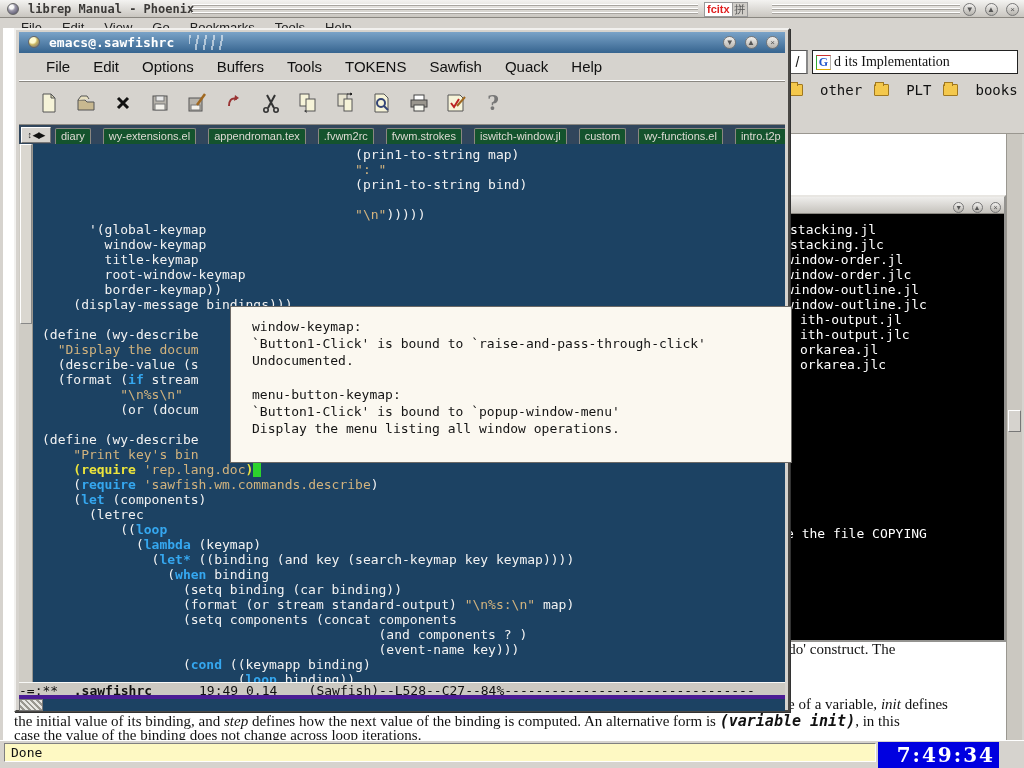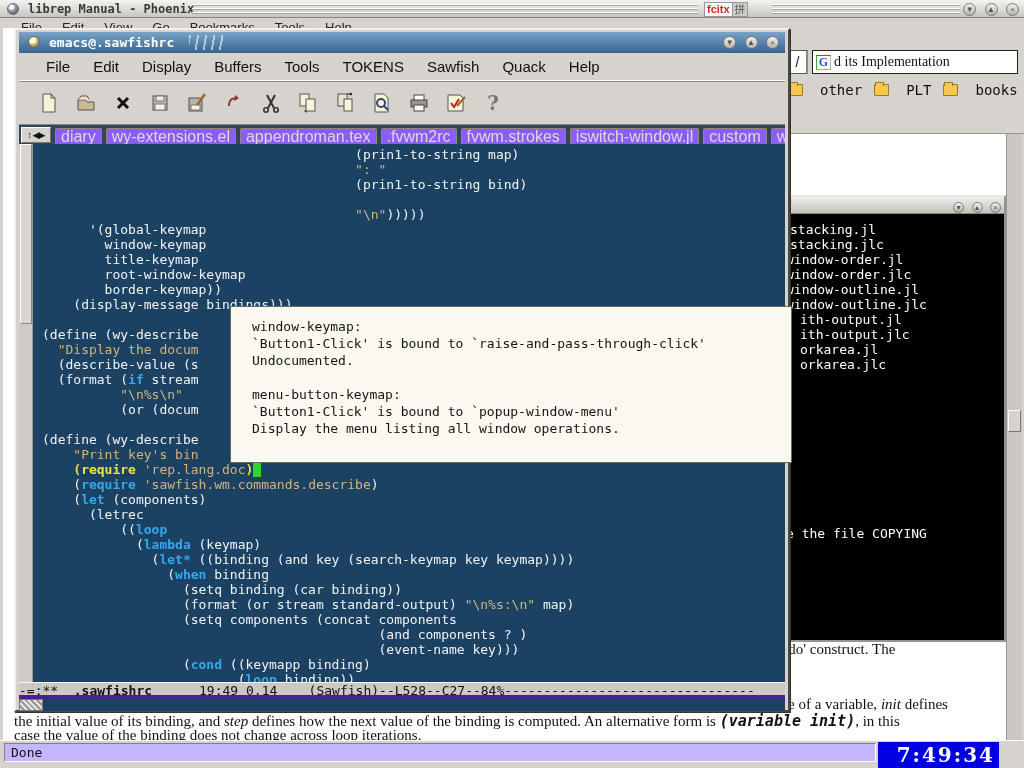--- a/index.html
+++ b/index.html
@@ -68,21 +68,21 @@
   .pagetext { font-family:"Liberation Serif", serif; font-size:15px; color:#111; white-space:nowrap; overflow:hidden; }
   .pagetext .i { font-style:italic; }
   .pagetext .codebi { font-family:"DejaVu Sans Mono", monospace; font-weight:bold; font-style:italic; font-size:15px; }
   #frag-do   { left:750px; top:641px; width:214px; }
   #frag-init { left:788px; top:696px; width:216px; }
   #frag-l1   { left:14px;  top:712px; width:1008px; }
   #frag-l2   { left:14px;  top:727px; width:1008px; height:13px; }
 
   
   #statusbar { left:0; top:740px; width:1024px; height:28px; background:#d6d3ce; border-top:1px solid #fff; }
-  #status-field { position:absolute; left:4px; top:2px; width:872px; height:19px; background:#c4b5fd;
+  #status-field { position:absolute; left:4px; top:2px; width:872px; height:19px; background:#fef9c3;
     border:1px solid; border-color:#808080 #fff #fff #808080; font-family:"DejaVu Sans Mono", monospace;
     font-size:13px; color:#111; padding:1px 0 0 6px; }
   #clock { left:878px; top:742px; width:121px; height:26px; background:#0000e0; color:#fff;
     font-family:"DejaVu Serif", serif; font-weight:bold; font-size:20px; letter-spacing:2px;
     text-align:right; padding:1px 4px 0 0; }
 
   
   #terminal { left:782px; top:195px; width:224px; height:447px; background:#d6d3ce;
     border:2px outset #e8e6e2; }
   #t-titlebar { position:absolute; left:0; top:0; width:220px; height:17px;
@@ -115,22 +115,22 @@
     border-top:1px solid #8a8781; border-bottom:1px solid #8a8781; display:flex; align-items:center;
     gap:9px; padding-left:16px; }
   .tool { width:28px; height:30px; display:flex; align-items:center; justify-content:center; }
   .tool.qmark { font-size:20px; font-weight:bold; color:#777; font-family:"DejaVu Serif", serif; }
 
   #e-tabstrip { position:absolute; left:3px; top:95px; width:766px; height:19px; background:#31465c;
     display:flex; align-items:flex-end; overflow:hidden; }
   #e-tabnav { flex:none; width:30px; height:16px; margin:0 4px 1px 2px; background:#d6d3ce;
     border:1px solid; border-color:#fff #777 #777 #fff; font-size:9px; color:#111; text-align:center;
     line-height:14px; letter-spacing:-1px; }
-  .etab { flex:none; background:#8b5cf6; color:#dedbd4; font-size:16px; line-height:13px;
-    padding:1px 5px; margin-right:4px; border:1px solid #8a8781; border-bottom:none;
+  .etab { flex:none; background:#14532d; color:#dedbd4; font-size:11px; line-height:13px;
+    padding:1px 5px; margin-right:12px; border:1px solid #8a8781; border-bottom:none;
     border-radius:2px 2px 0 0; white-space:nowrap; }
 
   #e-scrollbar { position:absolute; left:3px; top:114px; width:14px; height:538px; background:#cfccc5;
     border-right:1px solid #9a9790; }
   #e-scrollthumb { position:absolute; left:1px; top:0; width:12px; height:180px; background:#dad7d0;
     border:1px solid; border-color:#fff #888 #888 #fff; }
 
   #e-code { position:absolute; left:17px; top:114px; width:752px; height:538px; background:#1c4263;
     color:#f2f2f2; font-family:"DejaVu Sans Mono", monospace; font-size:13px; line-height:15px;
     padding:3px 0 0 9px; overflow:hidden; white-space:pre; }
@@ -261,21 +261,21 @@
       <span id="e-buttons">
         <span class="winbtn">▼</span>
         <span class="winbtn">▲</span>
         <span class="winbtn">×</span>
       </span>
     </div>
 
     <div id="e-menubar">
         <span class="emenu-item">File</span>
         <span class="emenu-item">Edit</span>
-        <span class="emenu-item">Display</span>
+        <span class="emenu-item">Options</span>
         <span class="emenu-item">Buffers</span>
         <span class="emenu-item">Tools</span>
         <span class="emenu-item">TOKENS</span>
         <span class="emenu-item">Sawfish</span>
         <span class="emenu-item">Quack</span>
         <span class="emenu-item">Help</span>
       </div>
 
     <div id="e-toolbar">
       <span class="tool">

